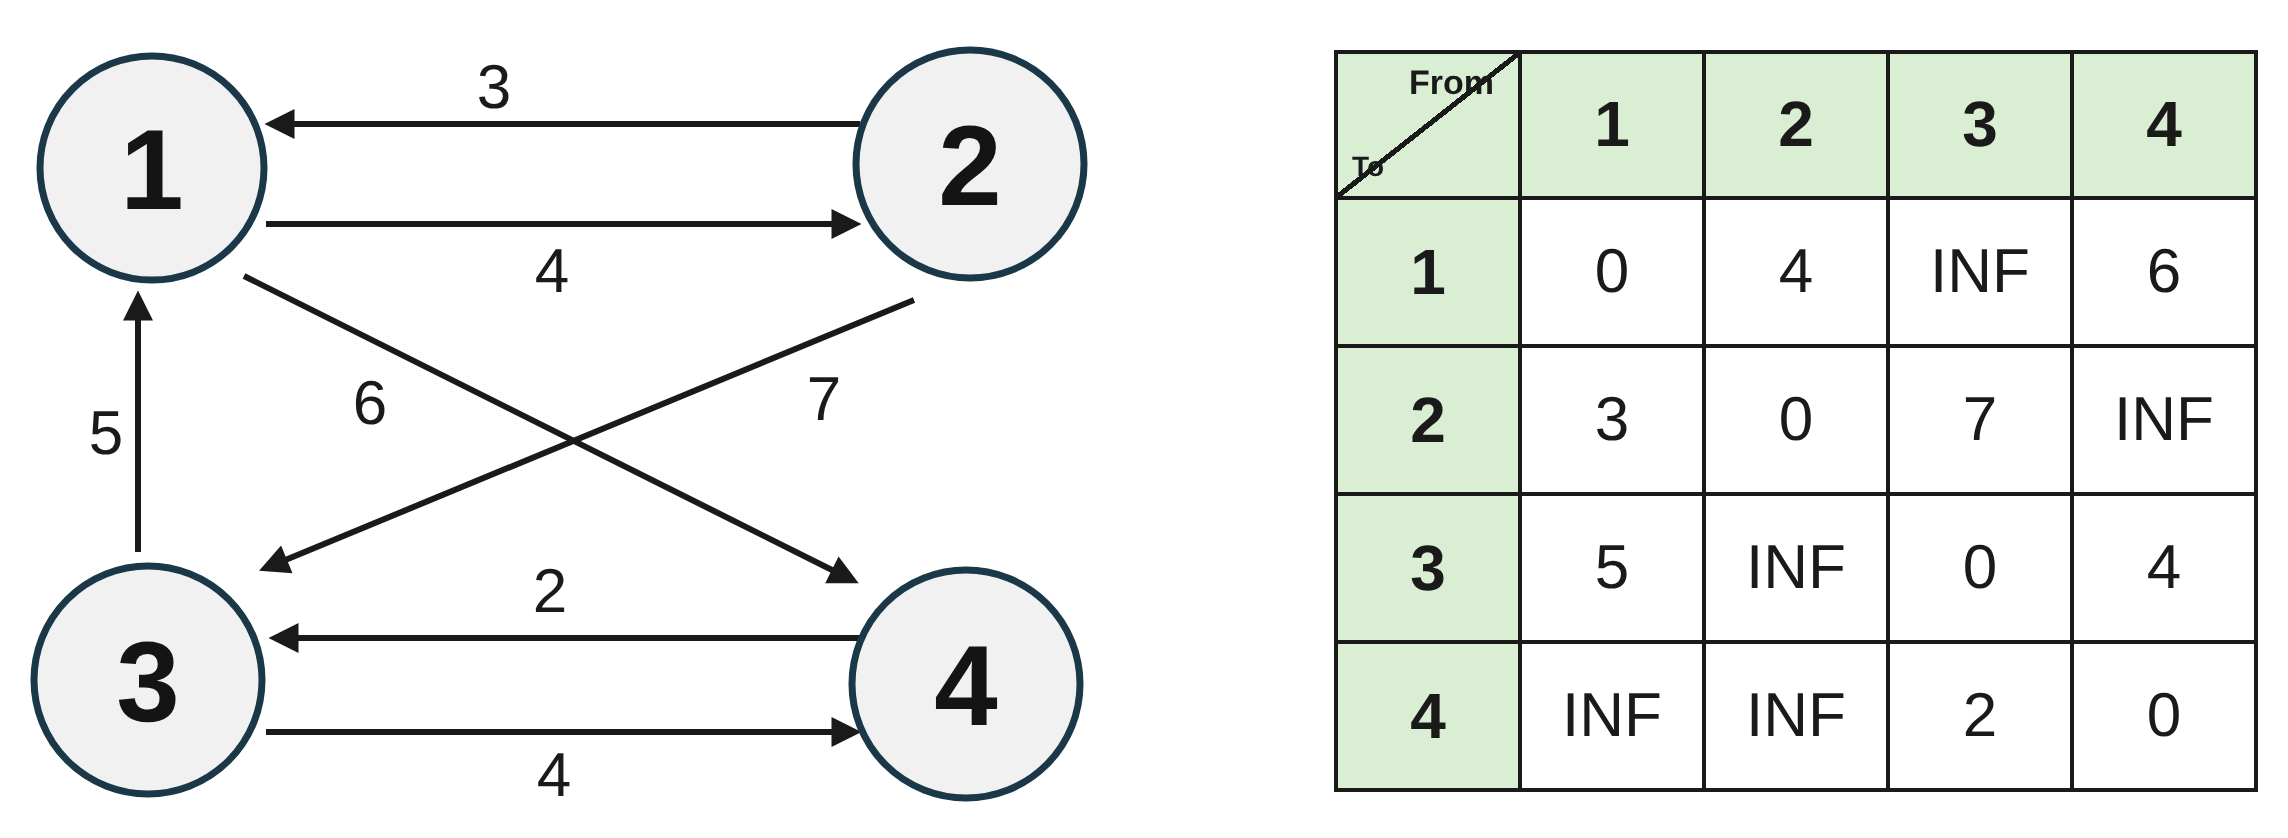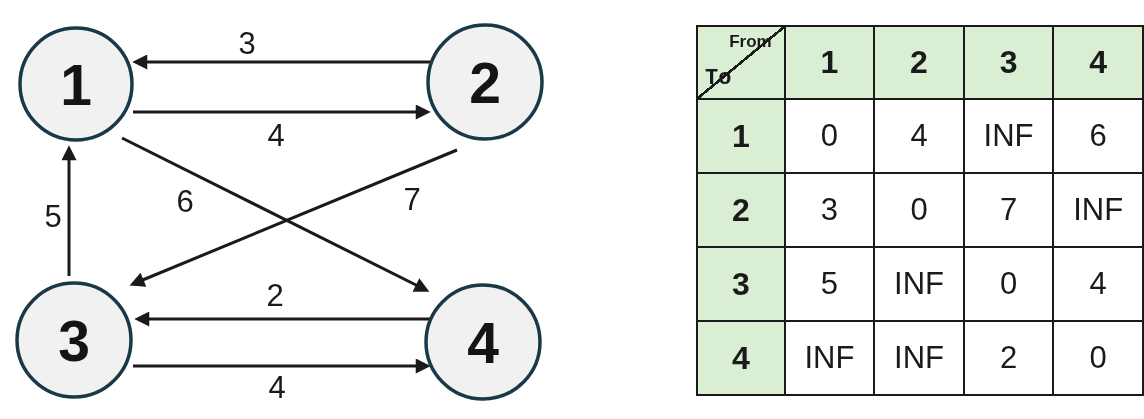--- a/index.html
+++ b/index.html
@@ -17,21 +17,21 @@
     font-size: 31px; fill: #1a1a1a; text-anchor: middle;
   }
   .node-circle { fill: #f1f1f1; stroke: #1b3848; stroke-width: 3.5; }
   .nlabel {
     font-family: "Liberation Sans", sans-serif;
     font-size: 57px; font-weight: bold; fill: #141414; text-anchor: middle;
   }
 
   
   table.matrix {
-    position: absolute; left: 696px; top: 25px;
+    position: absolute; left: 667px; top: 25px;
     border-collapse: collapse; table-layout: fixed;
   }
   .matrix col { width: 92px; }
   .matrix tr { height: 74px; }
   .matrix tr.hdr-row { height: 73px; }
   .matrix th, .matrix td {
     border: 2px solid #1a1a1a; padding: 0;
     text-align: center; vertical-align: middle;
     color: #1a1a1a;
   }
@@ -47,21 +47,21 @@
       #1a1a1a calc(50% + 1.3px),
       transparent calc(50% + 1.3px));
     position: relative;
   }
   .corner .from-lbl {
     position: absolute; top: 5px; right: 12px;
     font-size: 17px; font-weight: bold; color: #1a1a1a;
   }
   .corner .to-lbl {
     position: absolute; bottom: 7px; left: 7px;
-    font-size: 22px; font-weight: bold; color: #1a1a1a; font-family: Liberation Mono, monospace;
+    font-size: 14px; font-weight: bold; color: #1a1a1a;
   }
 </style>
 </head>
 <body>
 
 <div class="stage">
 
   <svg class="graph" width="630" height="419" viewBox="0 0 630 419">
     <defs>
       <marker id="arrow" viewBox="0 0 10 10" refX="7.5" refY="5" markerWidth="6.5" markerHeight="5" orient="auto-start-reverse">

